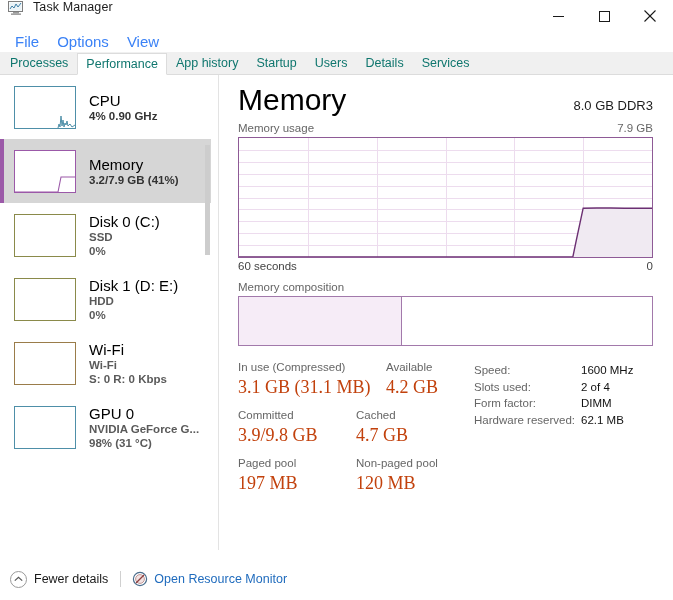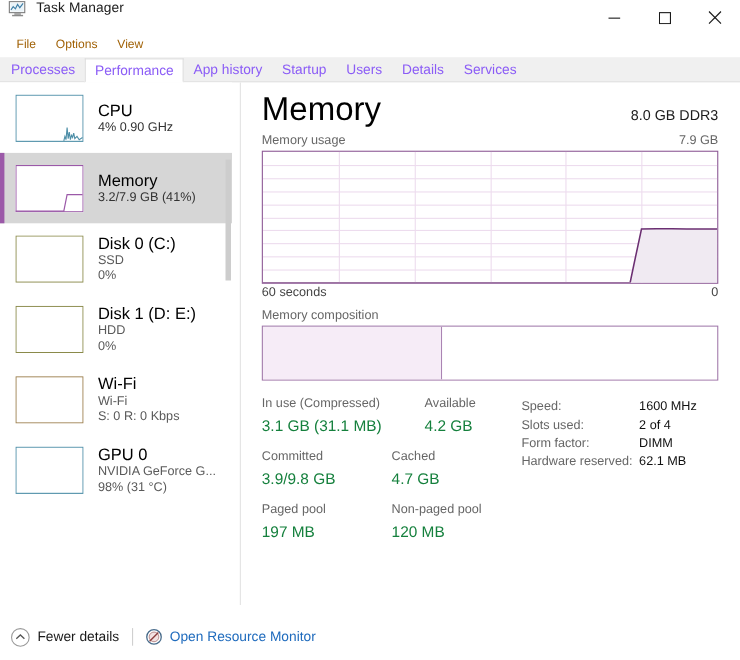--- a/index.html
+++ b/index.html
@@ -46,36 +46,36 @@
   .win-btn svg { display: block; }
 
   
   .menubar {
     position: absolute; top: 30px; left: 0;
     width: 673px; height: 22px;
     display: flex; align-items: center;
     padding-left: 6px;
   }
   .menu-item {
-    font-size: 11px; color: #a16207;
+    font-size: 15px; color: #3b82f6;
     padding: 2px 9px;
     cursor: default;
   }
 
   
   .tabstrip {
     position: absolute; top: 52px; left: 0;
     width: 673px; height: 23px;
     background: #f0f0f0;
     border-bottom: 1px solid #dcdcdc;
     display: flex; align-items: flex-end;
     padding-left: 1px;
   }
   .tab {
-    font-size: 12.5px; color: #8b5cf6;
+    font-size: 12.5px; color: #0f766e;
     padding: 3px 8px 4px 8px;
     height: 22px;
     line-height: 15px;
     cursor: default;
     background: transparent;
     border: 1px solid transparent;
     border-bottom: none;
     white-space: nowrap;
   }
   .tab.active {
@@ -135,20 +135,21 @@
   .side-text { margin-left: 13px; min-width: 0; }
   .side-title {
     font-size: 15px; color: #000000;
     line-height: 17px;
     white-space: nowrap;
   }
   .side-sub {
     font-size: 11.5px; color: #333333;
     line-height: 14px;
     white-space: nowrap;
+    font-weight: bold;
   }
   .side-sub.muted { color: #5a5a5a; }
 
   
   .main {
     position: absolute; left: 228px; top: 0;
     width: 445px; height: 475px;
   }
   .main-head {
     position: relative;
@@ -224,22 +225,23 @@
     display: flex;
   }
   .stats-left { width: 236px; flex: 0 0 auto; }
   .stat-row { display: flex; margin-bottom: 9px; }
   .stat-cell { flex: 0 0 auto; }
   .stat-cap {
     font-size: 11.5px; color: #666666;
     line-height: 15px;
   }
   .stat-val {
-    font-size: 14px; color: #15803d;
+    font-size: 18px; color: #c2410c;
     line-height: 24px;
+    font-family: Liberation Serif, serif;
   }
 
   .stats-right {
     flex: 1;
     padding-top: 2px;
   }
   .kv {
     display: flex;
     font-size: 11.5px;
     line-height: 16.5px;

